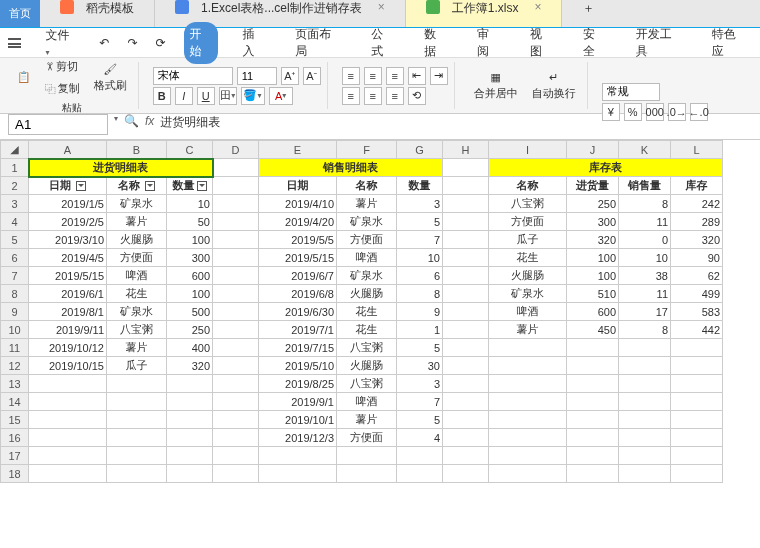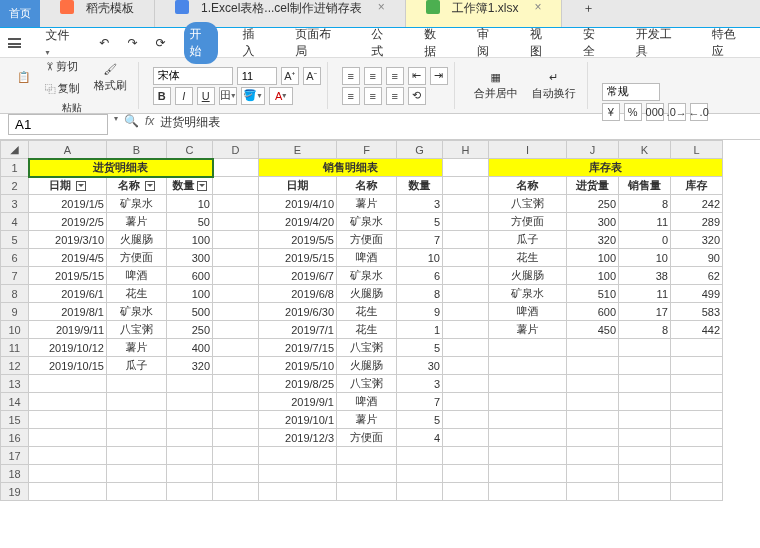--- a/index.html
+++ b/index.html
@@ -438,30 +438,15 @@
           <td class="colD"></td>
           <td class="colE"></td>
           <td class="colF"></td>
           <td class="colG"></td>
           <td class="colH"></td>
           <td class="colI"></td>
           <td class="colJ"></td>
           <td class="colK"></td>
           <td class="colL"></td>
         </tr>
-        <tr>
-          <th class="rowh">19</th>
-          <td class="colA"></td>
-          <td class="colB"></td>
-          <td class="colC"></td>
-          <td class="colD"></td>
-          <td class="colE"></td>
-          <td class="colF"></td>
-          <td class="colG"></td>
-          <td class="colH"></td>
-          <td class="colI"></td>
-          <td class="colJ"></td>
-          <td class="colK"></td>
-          <td class="colL"></td>
-        </tr>
       </tbody>
     </table>
 </div>
 
 </body></html>

